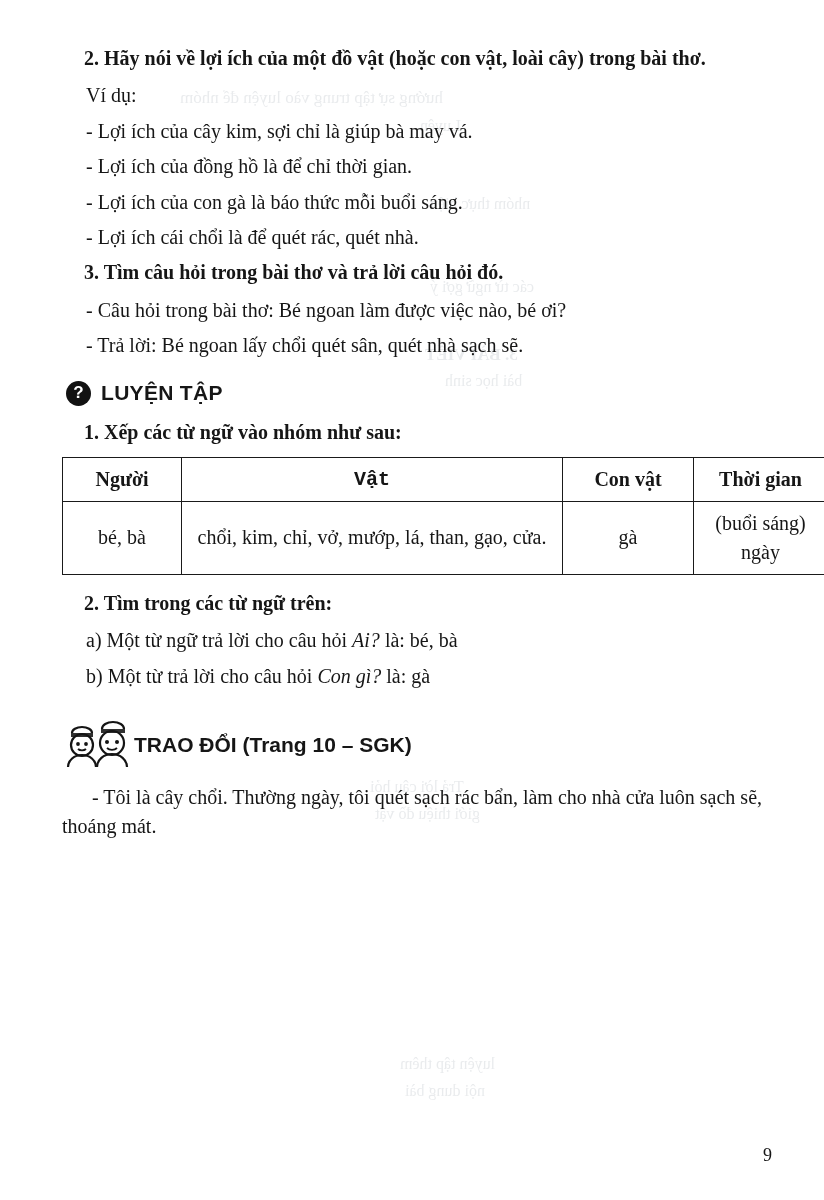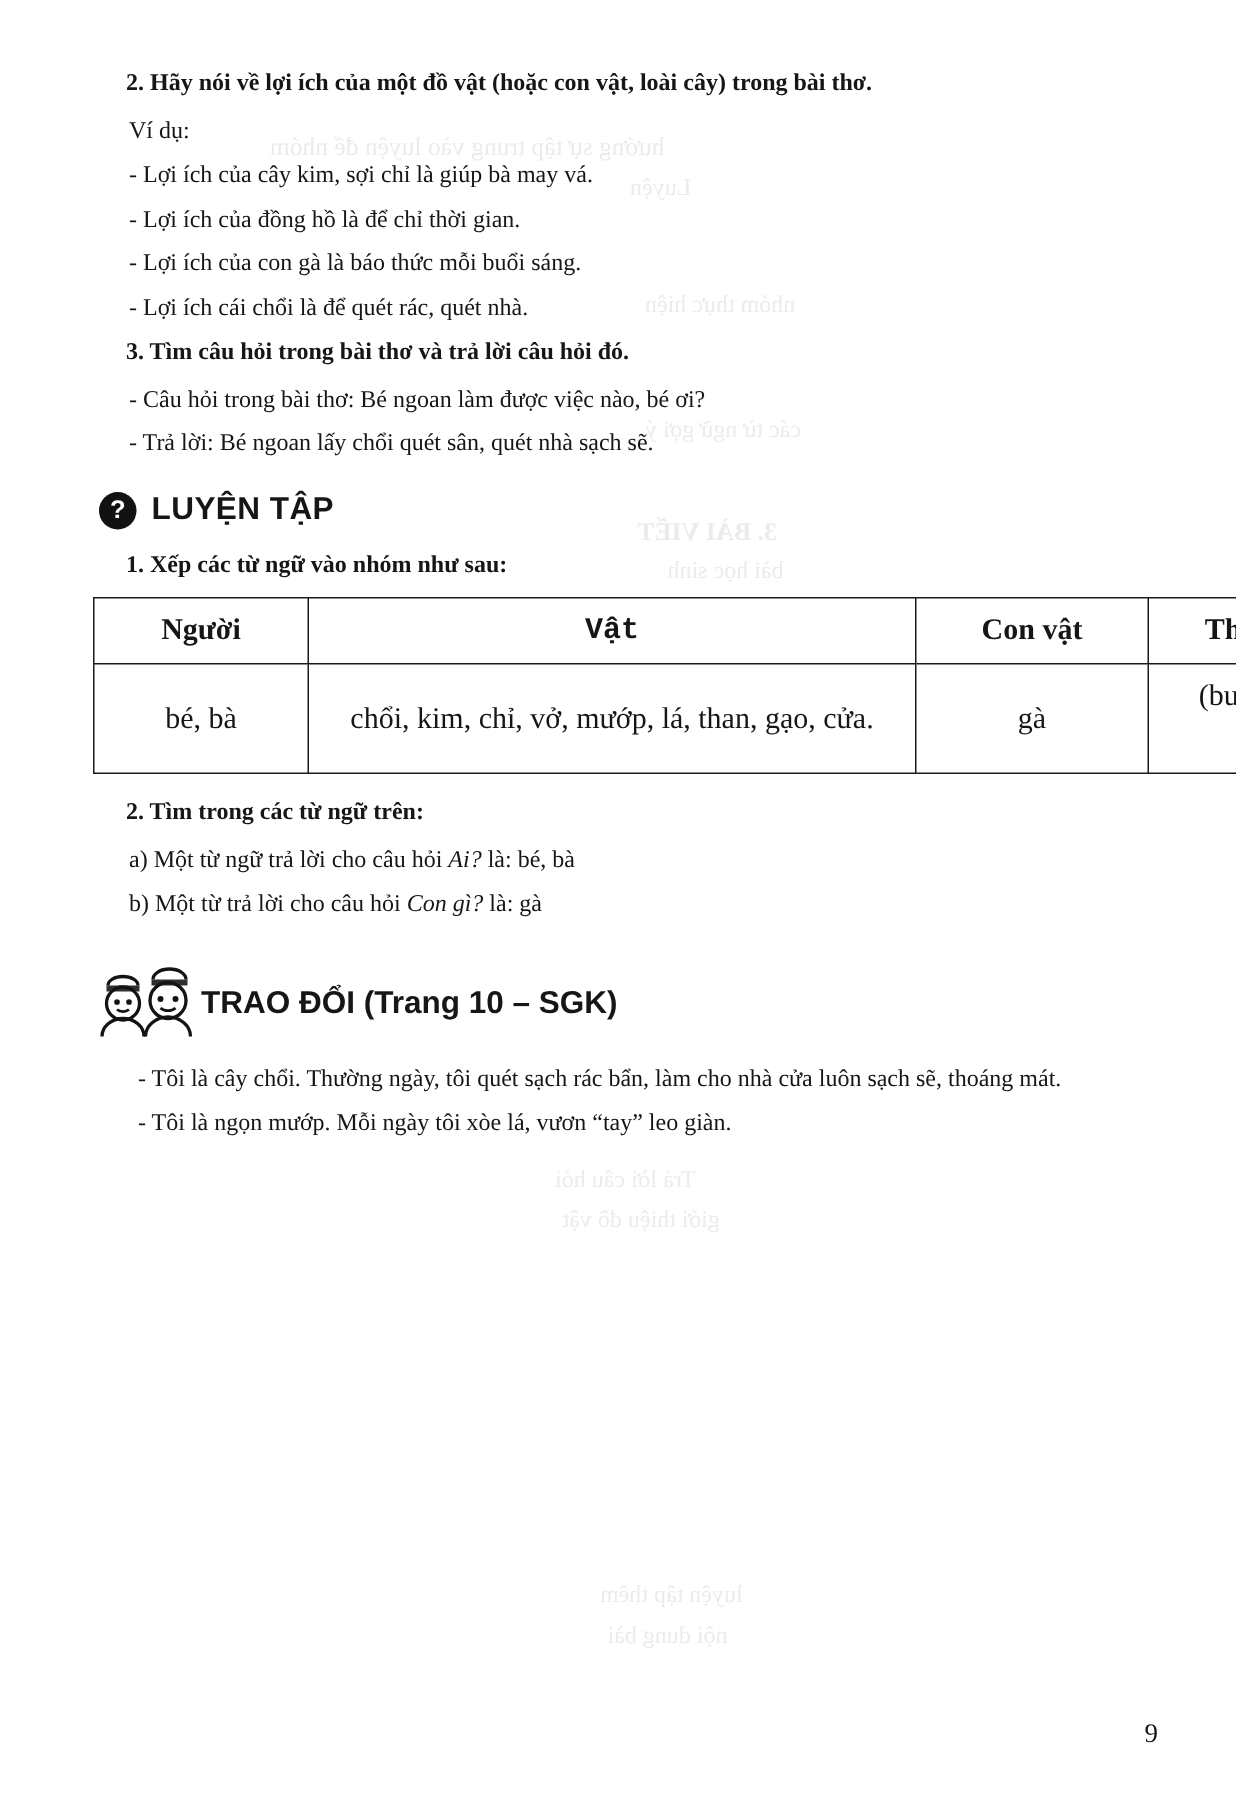--- a/index.html
+++ b/index.html
@@ -38,21 +38,21 @@
   .bleed.b6 { top: 372px; left: 445px; font-size: 16px; }
   .bleed.b7 { top: 778px; left: 370px; font-size: 16px; }
   .bleed.b8 { top: 805px; left: 375px; font-size: 16px; }
   .bleed.b9 { top: 1055px; left: 400px; font-size: 16px; }
   .bleed.b10 { top: 1082px; left: 405px; font-size: 16px; }
 
   .content { position: relative; z-index: 2; }
 
   p {
     margin: 0 0 6px 0;
-    font-size: 16px;
+    font-size: 20px;
     line-height: 1.47;
   }
   p.head {
     font-weight: bold;
     text-indent: 22px;
     margin-bottom: 8px;
   }
   p.head2 {
     font-weight: bold;
     text-indent: 22px;
@@ -97,21 +97,21 @@
   table.groups {
     border-collapse: collapse;
     width: 713px;
     margin: 10px 0 4px 0;
     table-layout: fixed;
   }
   table.groups th, table.groups td {
     border: 1.4px solid #1a1a1a;
     text-align: center;
     font-size: 20px;
-    padding: 7px 18px;
+    padding: 7px 6px;
     line-height: 1.45;
   }
   table.groups th { font-weight: bold; }
   table.groups td { font-weight: normal; }
   .col1 { width: 106px; }
   .col2 { width: 368px; font-family: Liberation Mono, monospace; }
   .col3 { width: 118px; }
   .col4 { width: 121px; }
 
   .trade-title {
@@ -225,18 +225,17 @@
             <path d="M9 16 h22 v4 h-22 z"></path>
             <path d="M39 12 h24 v4 h-24 z"></path>
           </g>
         </svg>
       </span>
       <span class="label">TRAO ĐỔI (Trang 10 – SGK)</span>
     </div>
 
 
     <p class="dash" style="text-indent:30px">- Tôi là cây chổi. Thường ngày, tôi quét sạch rác bẩn, làm cho nhà cửa luôn sạch sẽ, thoáng mát.</p>
-    <p class="dash" style="text-indent:30px">- Tôi là ngọn mướp. Mỗi ngày tôi xòe lá, vươn “tay” leo giàn.</p>
 
   </div>
 
   <div class="page-num">9</div>
 </div>
 
 </body></html>

